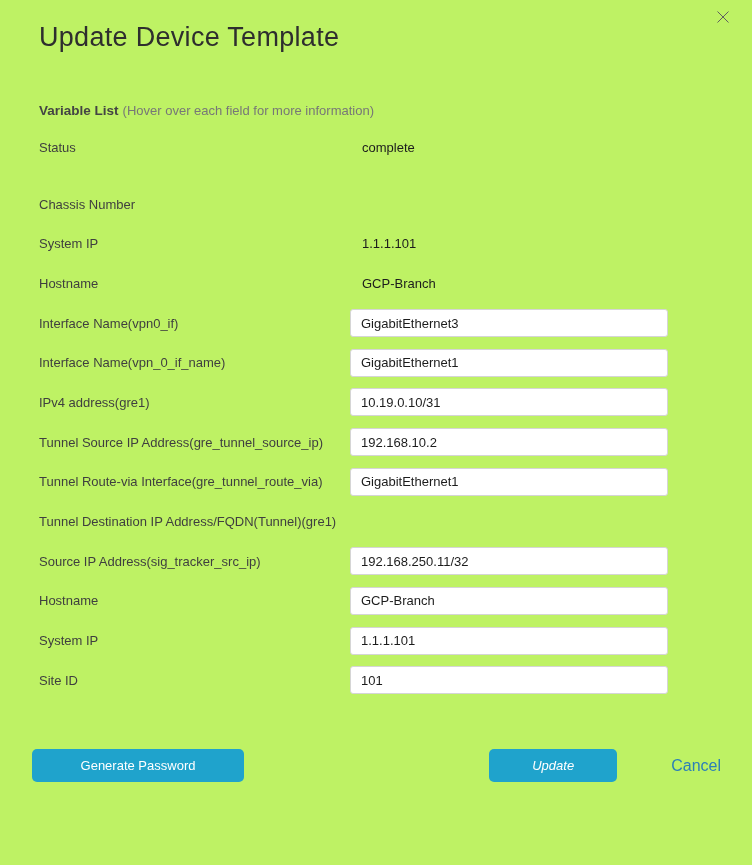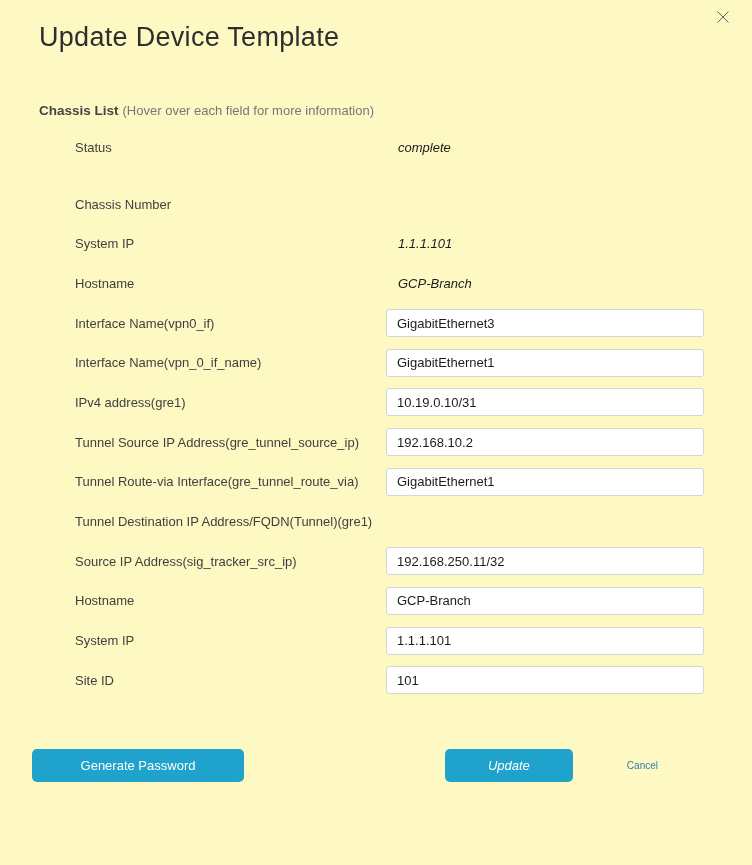--- a/index.html
+++ b/index.html
@@ -5,22 +5,22 @@
   * { box-sizing: border-box; margin: 0; padding: 0; }
   html, body {
     width: 752px; height: 865px;
     background: #ffffff;
     font-family: "Liberation Sans", "DejaVu Sans", sans-serif;
     overflow: hidden;
   }
   .modal {
     position: relative;
     width: 752px; height: 865px;
-    background: #fef9c3;
-    padding: 20px 44px 0 39px;
+    background: #bef264;
+    padding: 20px 31px 0 39px;
   }
   .close-btn {
     position: absolute;
     top: 6px; right: 18px;
     width: 22px; height: 22px;
     background: none; border: none;
     cursor: pointer;
     color: #5f5f5f;
     display: flex; align-items: center; justify-content: center;
   }
@@ -40,21 +40,20 @@
     font-weight: bold;
     color: #444444;
     font-size: 13.5px;
   }
   .section-hint {
     color: #777777;
     margin-left: 4px;
   }
   .rows {
     margin-top: 14px;
-    margin-left: 36px;
   }
   .row {
     display: flex;
     align-items: center;
     height: 28px;
     margin-bottom: 11.7px;
   }
   .row.gap-after { margin-bottom: 29px; }
   .flabel {
     flex: none;
@@ -62,21 +61,20 @@
     font-size: 13px;
     color: #3f3f3f;
     white-space: nowrap;
     overflow: hidden;
   }
   .fvalue-text {
     font-size: 13px;
     color: #1c1c1c;
     padding-left: 12px;
     white-space: nowrap;
-    font-style: italic;
   }
   .fvalue-input {
     width: 318px;
     height: 28px;
     border: 1px solid #d5d5d5;
     border-radius: 3px;
     background: #ffffff;
     padding: 0 10px;
     font-family: "Liberation Sans", "DejaVu Sans", sans-serif;
     font-size: 13px;
@@ -100,42 +98,41 @@
     cursor: pointer;
     margin-left: 11px;
   }
   .btn-generate { width: 212px; }
   .btn-update { width: 128px; margin-left: auto; font-style: italic; }
   .link-cancel {
     background: none;
     border: none;
     color: #2b7fb8;
     font-family: "Liberation Sans", "DejaVu Sans", sans-serif;
-    font-size: 10px;
+    font-size: 16px;
     cursor: pointer;
     margin-left: 54px;
-    margin-right: 50px;
   }
 </style>
 </head>
 <body>
 
 <div class="modal">
 
   <button class="close-btn" aria-label="Close">
     <svg width="14" height="14" viewBox="0 0 14 14">
       <line x1="1.5" y1="1.5" x2="12.5" y2="12.5" stroke="currentColor" stroke-width="1"></line>
       <line x1="12.5" y1="1.5" x2="1.5" y2="12.5" stroke="currentColor" stroke-width="1"></line>
     </svg>
   </button>
 
   <h1 class="dialog-title">Update Device Template</h1>
 
   <div class="section-header">
-    <span class="section-heading">Chassis List</span><span class="section-hint">(Hover over each field for more information)</span>
+    <span class="section-heading">Variable List</span><span class="section-hint">(Hover over each field for more information)</span>
   </div>
 
   <div class="rows" id="rows">
       <div class="row gap-after">
         <span class="flabel">Status</span>
         <span class="fvalue-text">complete</span>
       </div>
       <div class="row">
         <span class="flabel">Chassis Number</span>
         <span class="fvalue-text"></span>

